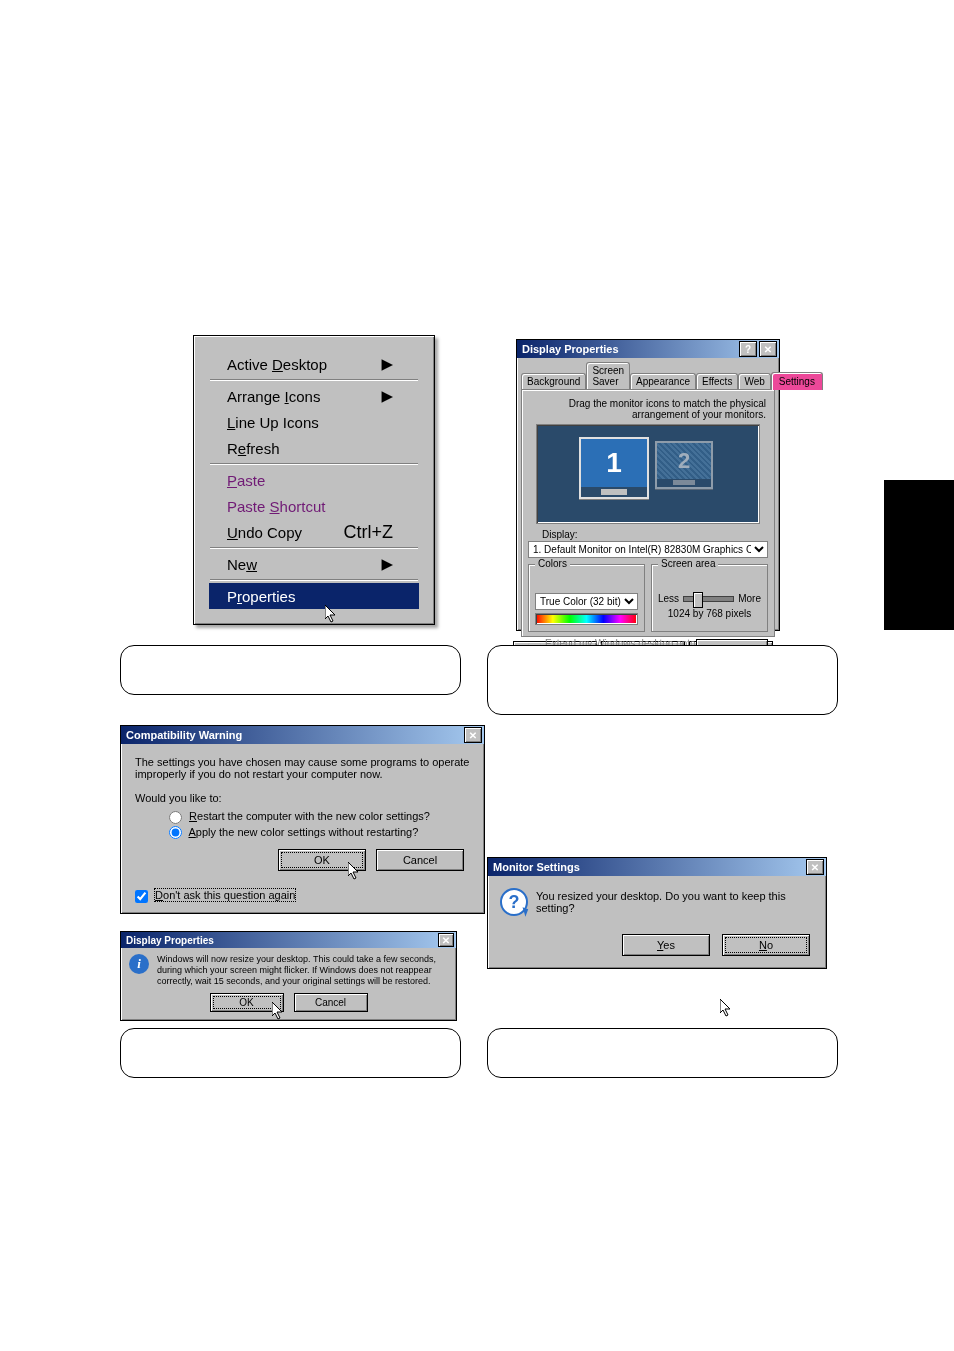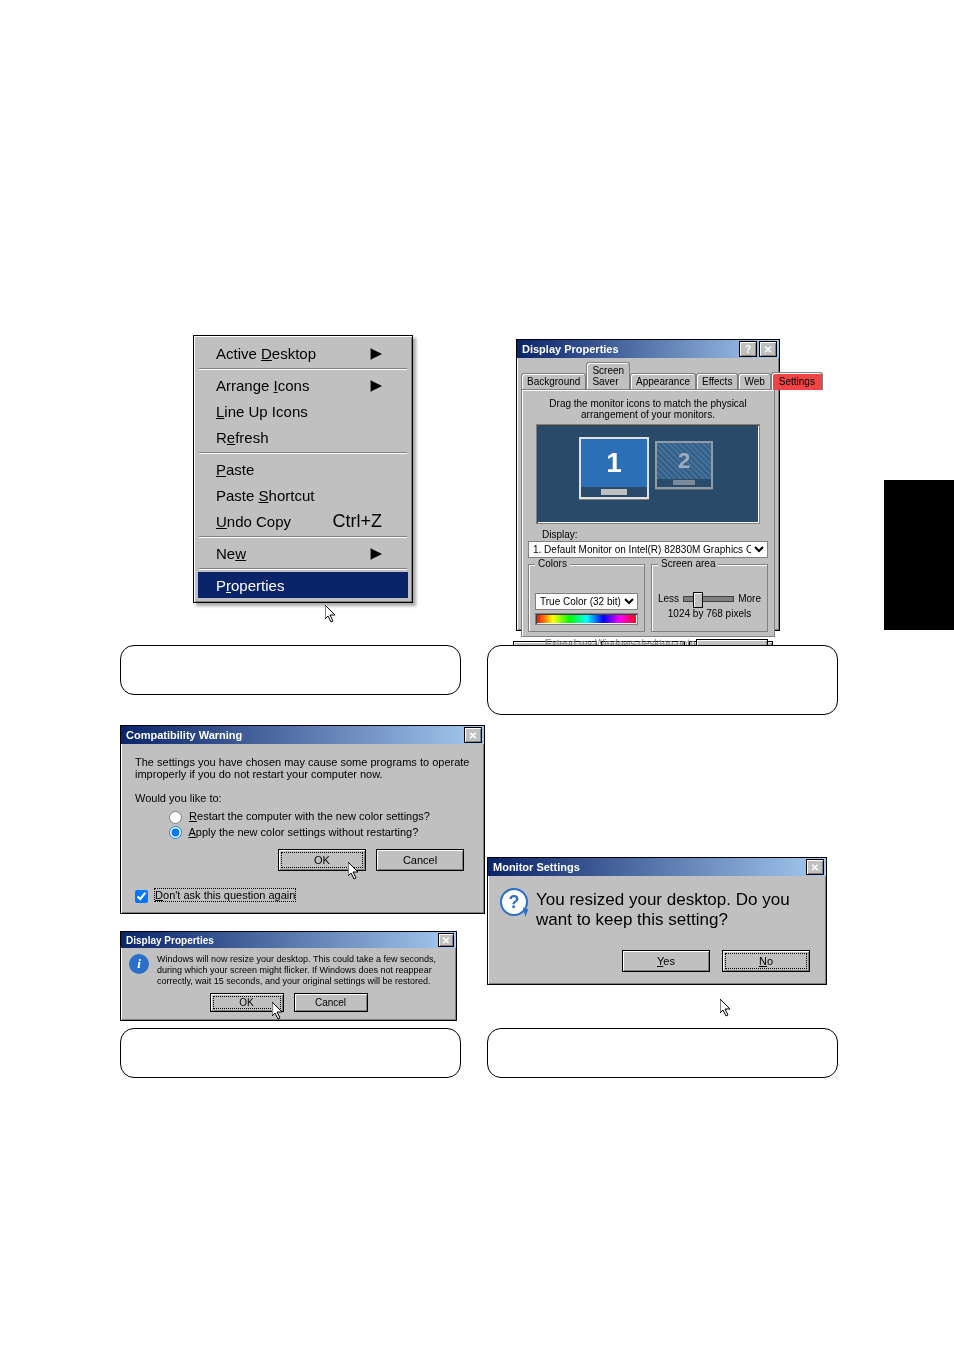--- a/index.html
+++ b/index.html
@@ -9,27 +9,27 @@
   .titlebar{display:flex;align-items:center;height:18px;background:linear-gradient(to right,#0a246a,#a6caf0);color:#fff;font-weight:bold;font-size:11px;padding:0 2px}
   .titlebar .ttl{flex:1;padding-left:3px}
   .tbtn{width:16px;height:14px;background:#c0c0c0;border:1px solid #000;margin-left:2px;box-shadow:inset 1px 1px 0 #fff,inset -1px -1px 0 #808080;display:flex;align-items:center;justify-content:center;font-size:10px;font-family:Arial}
   .btn{background:#c0c0c0;border:1px solid #000;box-shadow:inset 1px 1px 0 #fff,inset -1px -1px 0 #808080;height:20px;min-width:66px;font-size:11px;display:inline-flex;align-items:center;justify-content:center;padding:0 8px;text-decoration:none;color:#000}
   .btn.focus{outline:1px dotted #000;outline-offset:-4px;border:1px solid #000}
   .groupbox{border:1px solid #808080;box-shadow:inset 1px 1px 0 #fff;position:relative;padding:28px 6px 6px}
   .groupbox .legend{position:absolute;top:-7px;left:6px;background:#c0c0c0;padding:0 3px;font-size:10px}
   .sunken{border:1px solid #808080;box-shadow:inset 1px 1px 0 #404040,inset -1px -1px 0 #fff;background:#fff}
   .tabstrip{display:flex;align-items:flex-end;margin-left:4px}
   .tab{background:#c0c0c0;border:1px solid #808080;border-bottom:none;border-top-left-radius:3px;border-top-right-radius:3px;padding:2px 5px;font-size:10px;margin-right:0;position:relative;box-shadow:inset 1px 1px 0 #fff}
-  .tab.sel{background:#ef4444;z-index:2;padding:3px 7px;margin-bottom:-1px}
+  .tab.sel{background:#ec4899;z-index:2;padding:3px 7px;margin-bottom:-1px}
   .tabpanel{border:1px solid #808080;box-shadow:inset 1px 1px 0 #fff;background:#c0c0c0;margin:0 4px;padding:6px}
-  .ctx{position:absolute;background:#c0c0c0;border:1px solid #000;box-shadow:3px 3px 3px rgba(0,0,0,.35),inset 1px 1px 0 #fff,inset -1px -1px 0 #808080;padding:4px}
+  .ctx{position:absolute;background:#c0c0c0;border:1px solid #000;box-shadow:3px 3px 3px rgba(0,0,0,.35),inset 1px 1px 0 #fff,inset -1px -1px 0 #808080;padding:15px}
   .ctx .mi{display:flex;align-items:center;height:26px;padding:0 26px 0 18px;font-size:15px;font-family:Tahoma,Arial}
   .ctx .mi .arw{margin-left:auto}
   .ctx .sep{height:0;border-top:1px solid #808080;border-bottom:1px solid #fff;margin:2px 1px}
-  .ctx .mi.disabled{color:#000000}
+  .ctx .mi.disabled{color:#701a75}
   .ctx .mi.sel{background:#0a246a;color:#fff}
   u{text-decoration:underline}
   .cursor{position:absolute;width:12px;height:18px;pointer-events:none}
   .cursor svg{width:12px;height:18px}
   .rainbow{height:14px;background:linear-gradient(to right,#f00,#ff0,#0f0,#0ff,#00f,#f0f,#f00)}
   .monitor{position:absolute;border:2px solid #e0e0e0;box-shadow:0 1px 0 #808080}
   .mon-screen{background:#2b6fb6;color:#fff;font-weight:bold;display:flex;align-items:center;justify-content:center}
   .side-tab{position:absolute;right:0;top:480px;width:70px;height:150px;background:#000}
   input[type=checkbox],input[type=radio]{margin:0 4px 0 0;vertical-align:middle}
   select{font-size:10px;background:#fff;border:1px solid #808080}
@@ -94,21 +94,21 @@
     <div style="padding-top:4px">
       <div class="tabstrip">
         <div class="tab">Background</div>
         <div class="tab">Screen Saver</div>
         <div class="tab">Appearance</div>
         <div class="tab">Effects</div>
         <div class="tab">Web</div>
         <div class="tab sel">Settings</div>
       </div>
       <div class="tabpanel" style="height:234px;position:relative">
-        <div style="font-size:10px;text-align:center;margin:2px 2px 4px">Drag the monitor icons to match the physical arrangement of your monitors.</div>
+        <div style="font-size:10px;text-align:right;margin:2px 2px 4px">Drag the monitor icons to match the physical arrangement of your monitors.</div>
         <div class="sunken" style="height:98px;background:#2a4a6a;position:relative;margin:0 8px">
 
           <div class="monitor" style="left:42px;top:12px;width:66px;height:58px">
             <div class="mon-screen" style="width:100%;height:48px;font-size:28px">1</div>
             <div style="height:6px;background:#c0c0c0;margin:2px 20px 0"></div>
           </div>
 
           <div class="monitor" style="left:118px;top:16px;width:54px;height:44px;opacity:.55">
             <div class="mon-screen" style="width:100%;height:36px;font-size:22px;background:repeating-linear-gradient(45deg,#5a8fbf,#5a8fbf 2px,#3a6f9f 2px,#3a6f9f 4px)">2</div>
             <div style="height:5px;background:#c0c0c0;margin:1px 16px 0"></div>
@@ -205,21 +205,21 @@
   <div class="win-border" style="position:absolute;left:487px;top:857px;width:338px">
     <div class="titlebar">
       <span class="ttl">Monitor Settings</span>
       <div class="tbtn">✕</div>
     </div>
     <div style="display:flex;padding:12px 12px 6px;gap:10px">
       <div style="width:26px;height:26px;flex:none;position:relative">
         <div style="width:24px;height:24px;border-radius:50%;background:#fff;border:2px solid #2a6fc9;color:#2a6fc9;font-weight:bold;display:flex;align-items:center;justify-content:center;font-size:18px">?</div>
         <div style="position:absolute;right:-1px;bottom:-2px;width:0;height:0;border-left:6px solid transparent;border-top:8px solid #2a6fc9;transform:rotate(20deg)"></div>
       </div>
-      <div style="font-size:17px;padding-top:2px">You resized your desktop.  Do you want to keep this setting?</div>
+      <div style="font-size:11px;padding-top:2px">You resized your desktop.  Do you want to keep this setting?</div>
     </div>
     <div style="display:flex;justify-content:flex-end;gap:12px;padding:14px 16px 12px">
       <div class="btn" style="width:70px">
           <span><u>Y</u>es</span>
         </div>
       <div class="btn focus" style="width:70px">
           <span><u>N</u>o</span>
         </div>
     </div>
   </div>

